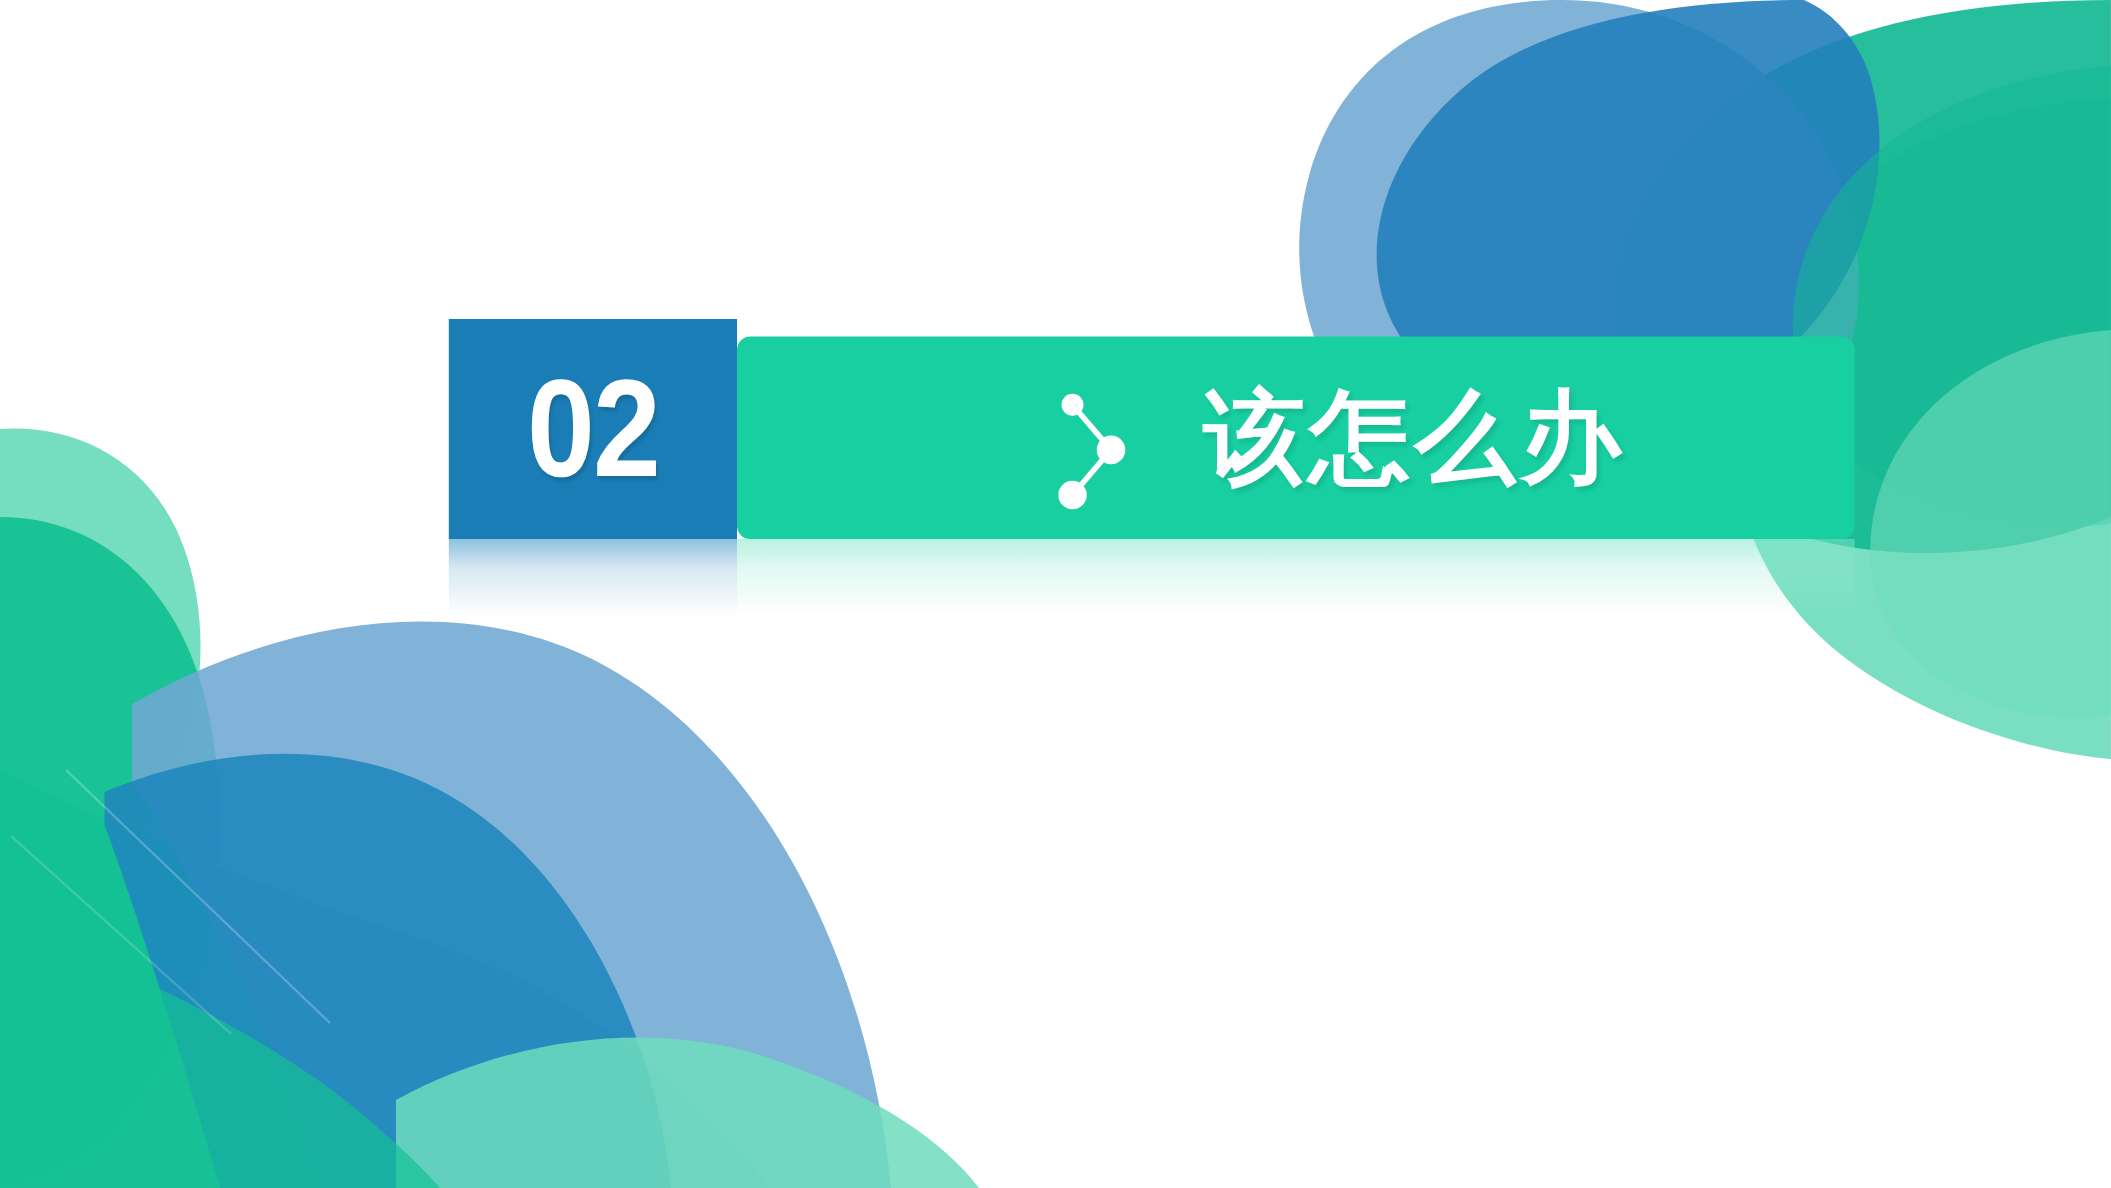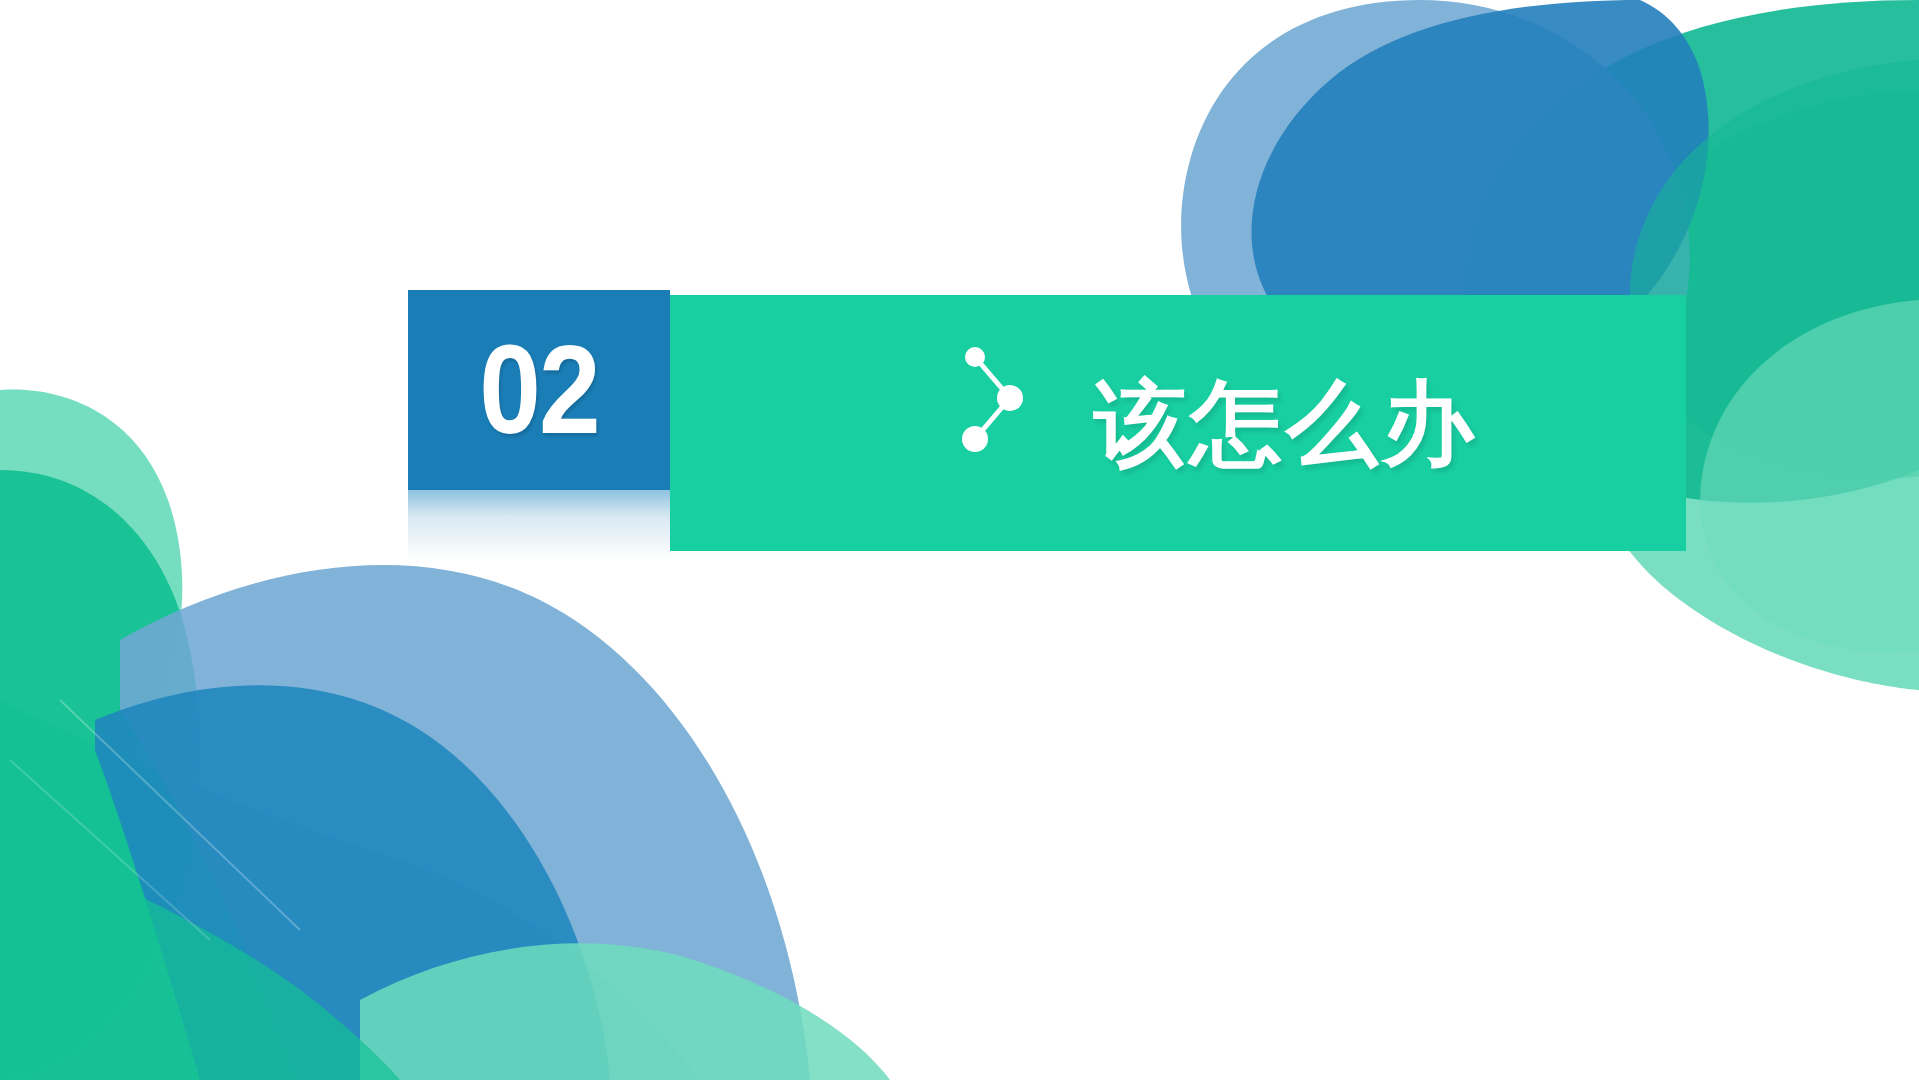--- a/index.html
+++ b/index.html
@@ -50,26 +50,27 @@
     font-weight: 700;
     font-size: 126px;
     line-height: 1;
     letter-spacing: -2px;
     transform: scaleX(0.88);
     text-shadow: 2px 3px 3px rgba(0,0,0,0.13);
   }
   .title-box {
     position: absolute;
     left: 262px;
-    top: 5px;
+    top: 16px;
     width: 1016px;
-    height: 256px;
+    height: 184px;
     background: #18cfa2;
     display: flex;
     align-items: center;
+    border-radius: 12px;
   }
   .connector-icon {
     position: absolute;
     left: 292px;
     top: 48px;
     width: 70px;
     height: 110px;
   }
   .section-title {
     position: absolute;

